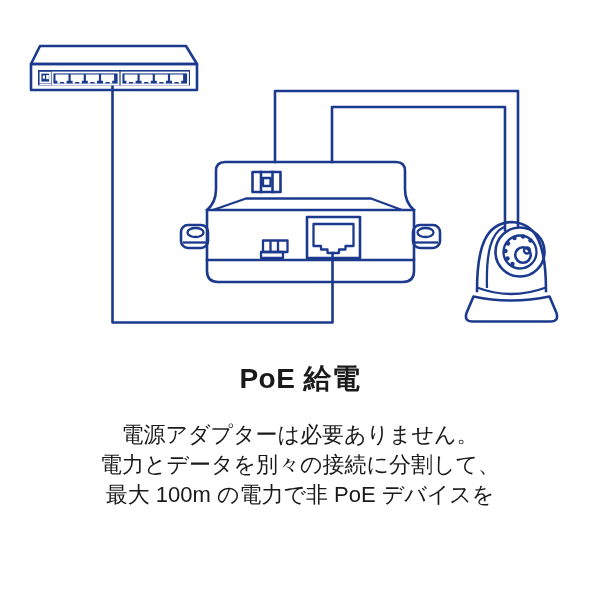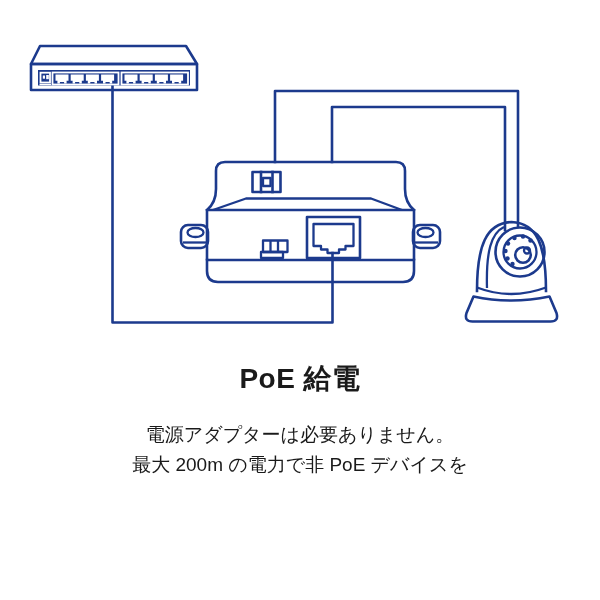--- a/index.html
+++ b/index.html
@@ -25,21 +25,21 @@
     font-weight:bold;
     color:var(--text,#111111);
     letter-spacing:0.5px;
   }
   .desc{
     margin-top:24px;
     text-align:center;
     color:var(--text,#1a1a1a);
   }
   .desc-line{
-    font-size:19px;
+    font-size:22px;
     line-height:30px;
     white-space:nowrap;
   }
 </style>
 </head>
 <body>
 
 <div class="page">
 
   <svg class="diagram" viewBox="0 0 600 340">
@@ -143,16 +143,17 @@
         <circle class="dot" cx="512.5" cy="264" r="2.2"></circle>
       </g>
       <path class="st" d="M 473.5,296.5 Q 511,304.5 549.5,296.5 L 556.5,313 Q 559,321.5 550.5,321.5 L 472.5,321.5 Q 464,321.5 466.5,313 Z"></path>
     </g>
   </svg>
 
   <div class="title">PoE 給電</div>
 
   <div class="desc">
     <div class="desc-line">電源アダプターは必要ありません。</div>
-    <div class="desc-line">最大 200m の電力で非 PoE デバイスを</div>
+    <div class="desc-line">電力とデータを別々の接続に分割して、</div>
+    <div class="desc-line">最大 100m の電力で非 PoE デバイスを</div>
   </div>
 
 </div>
 
 </body></html>

